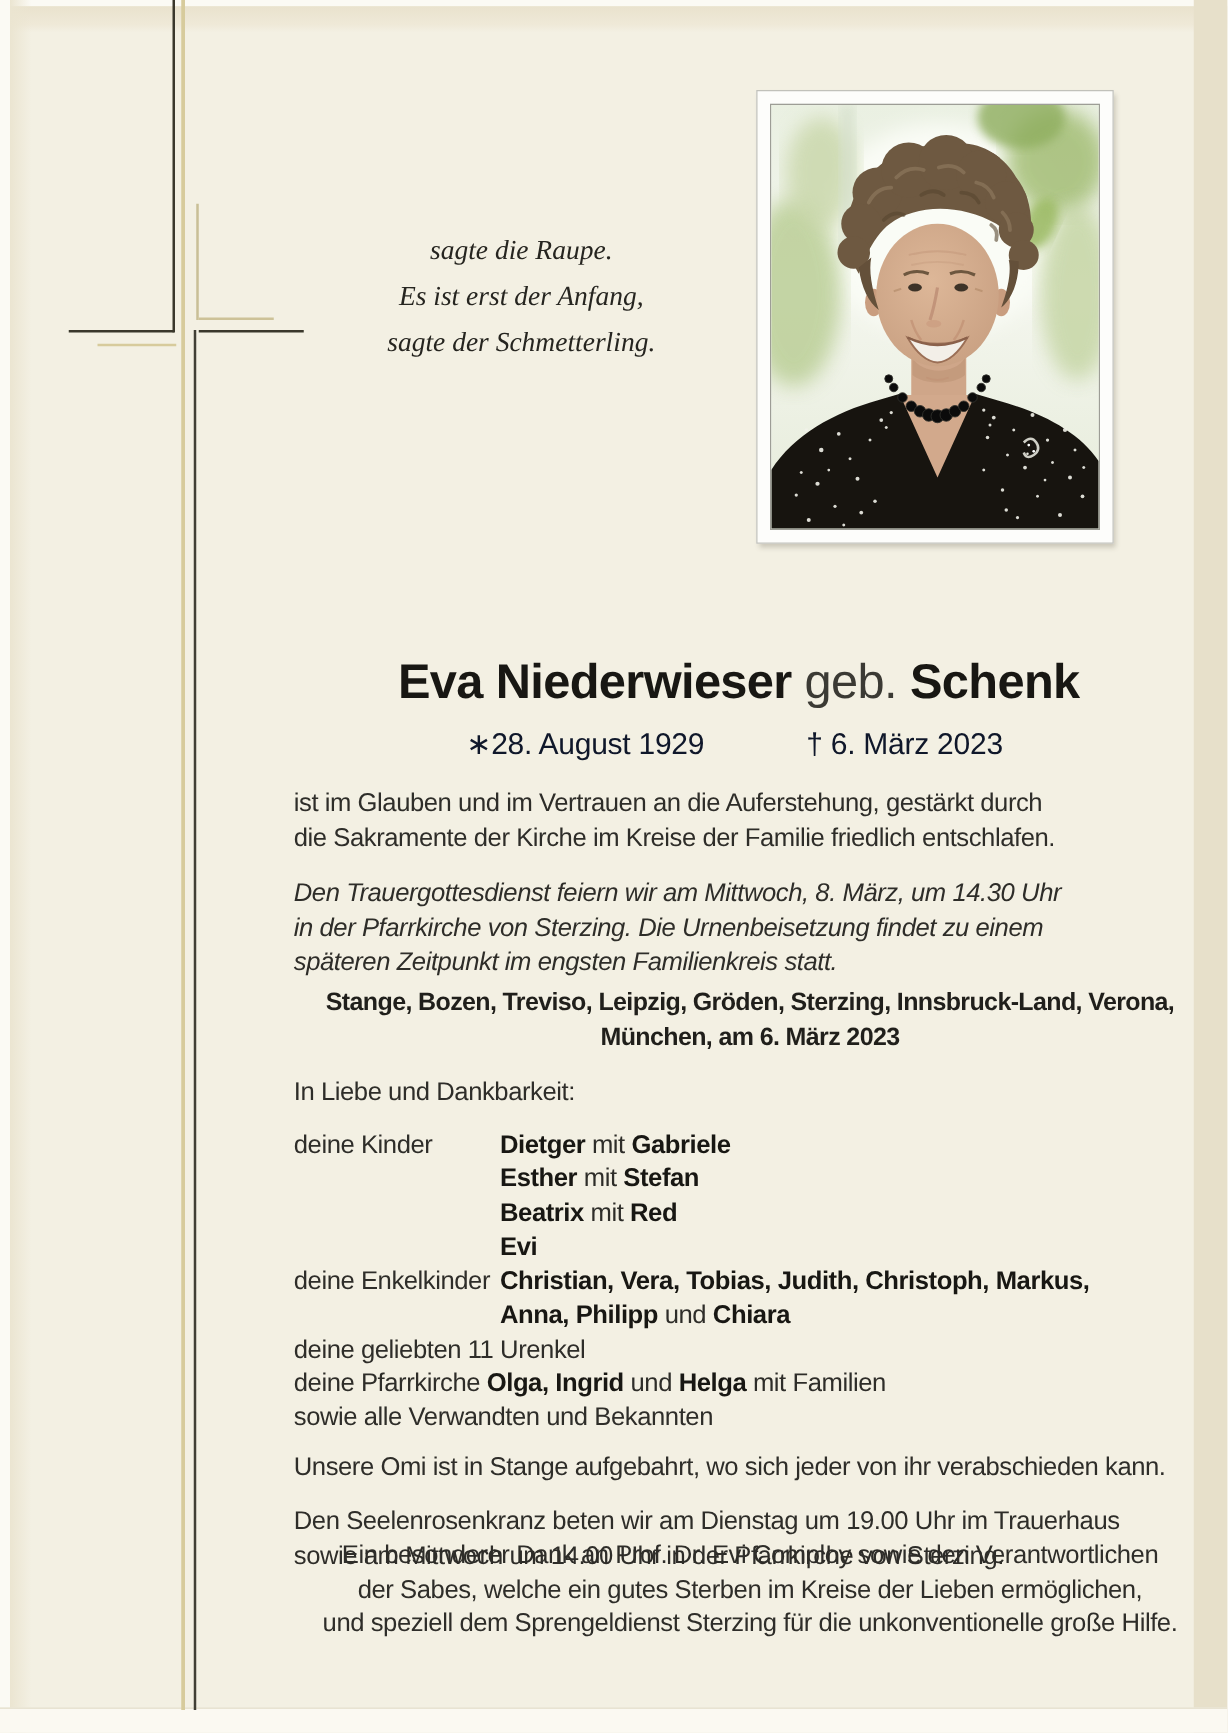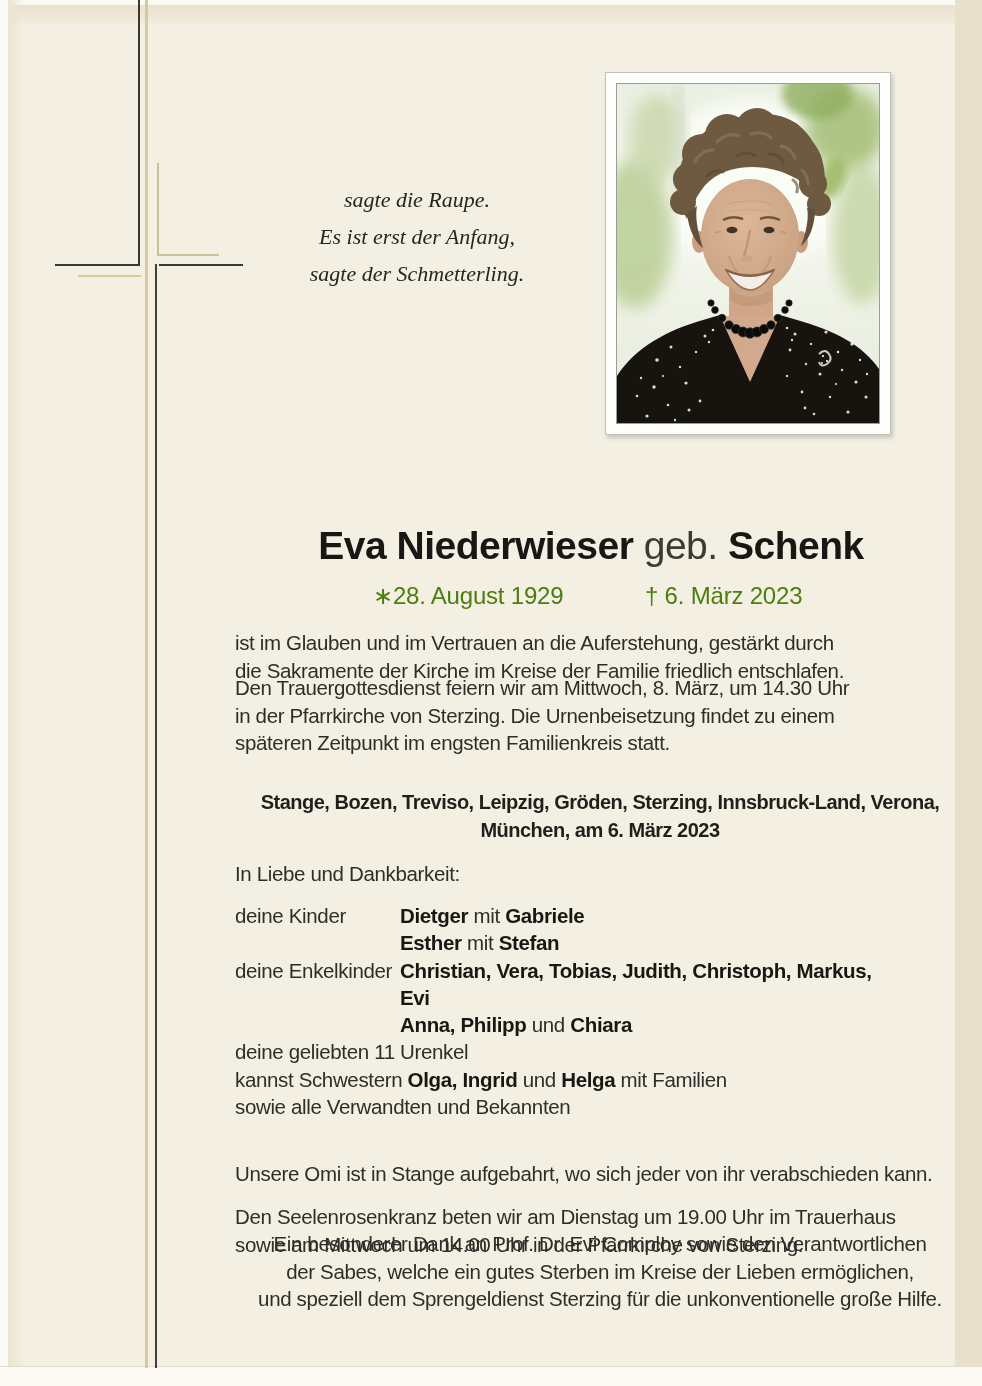--- a/index.html
+++ b/index.html
@@ -54,25 +54,25 @@
     white-space:pre;color:#2e2d29;
   }
   .intro{top:451px;}
   .title-line{
     position:absolute;left:235px;top:522px;width:712px;text-align:center;
     font-size:39px;line-height:48px;letter-spacing:-0.5px;color:#3b3a34;white-space:nowrap;
   }
   .title-line .b{font-weight:700;color:#181713;}
   .dates{
     position:absolute;left:235px;top:581px;width:712px;box-sizing:border-box;
-    padding-left:138px;font-size:24px;line-height:30px;letter-spacing:-0.2px;color:#4d7c0f;white-space:nowrap;
+    padding-left:138px;font-size:24px;line-height:30px;letter-spacing:-0.2px;color:#0f172a;white-space:nowrap;
   }
   .dates .birth{display:inline-block;width:272px;}
   .faith{top:629px;}
-  .service{top:674px;}
+  .service{top:701px;font-style:italic;}
   .cities{top:789px;font-size:20px;letter-spacing:-0.5px;font-weight:700;color:#201f1b;text-align:center;}
   .love{top:860px;}
 
   .family{position:absolute;left:235px;top:902px;width:730px;font-size:20.5px;line-height:27.3px;letter-spacing:-0.35px;}
   .family .row{white-space:nowrap;}
   .family .col-label{display:inline-block;width:165px;}
   .family .b, .rich .b{font-weight:700;color:#181713;margin-top:12px;}
 
   .omi{top:1160px;}
   .rosary{top:1203px;}
@@ -267,25 +267,26 @@
   <div class="para service">Den Trauergottesdienst feiern wir am Mittwoch, 8. März, um 14.30 Uhr
 in der Pfarrkirche von Sterzing. Die Urnenbeisetzung findet zu einem
 späteren Zeitpunkt im engsten Familienkreis statt.</div>
   <div class="para cities">Stange, Bozen, Treviso, Leipzig, Gröden, Sterzing, Innsbruck-Land, Verona,
 München, am 6. März 2023</div>
   <div class="para love">In Liebe und Dankbarkeit:</div>
 
   <div class="family">
     <div class="row"><span class="col-label">deine Kinder</span><span class="rich"><span class="b">Dietger</span><span> mit </span><span class="b">Gabriele</span></span></div>
     <div class="row"><span class="col-label"></span><span class="rich"><span class="b">Esther</span><span> mit </span><span class="b">Stefan</span></span></div>
+    <div class="row"><span class="col-label"></span><span class="rich"><span class="b">Beatrix</span><span> mit </span><span class="b">Red</span></span></div>
+    <div class="row"><span class="col-label"></span><span class="rich"><span class="b">Evi</span></span></div>
     <div class="row"><span class="col-label">deine Enkelkinder</span><span class="rich"><span class="b">Christian, Vera, Tobias, Judith, Christoph, Markus,</span></span></div>
-    <div class="row"><span class="col-label"></span><span class="rich"><span class="b">Evi</span></span></div>
     <div class="row"><span class="col-label"></span><span class="rich"><span class="b">Anna, Philipp</span><span> und </span><span class="b">Chiara</span></span></div>
     <div class="row">deine geliebten 11 Urenkel</div>
-    <div class="row rich"><span>kannst Schwestern </span><span class="b">Olga, Ingrid</span><span> und </span><span class="b">Helga</span><span> mit Familien</span></div>
+    <div class="row rich"><span>deine Pfarrkirche </span><span class="b">Olga, Ingrid</span><span> und </span><span class="b">Helga</span><span> mit Familien</span></div>
     <div class="row">sowie alle Verwandten und Bekannten</div>
   </div>
 
   <div class="para omi">Unsere Omi ist in Stange aufgebahrt, wo sich jeder von ihr verabschieden kann.</div>
   <div class="para rosary">Den Seelenrosenkranz beten wir am Dienstag um 19.00 Uhr im Trauerhaus
 sowie am Mittwoch um 14.00 Uhr in der Pfarrkirche von Sterzing.</div>
   <div class="para thanks">Ein besonderer Dank an Prof. Dr. Evi Comploy sowie den Verantwortlichen
 der Sabes, welche ein gutes Sterben im Kreise der Lieben ermöglichen,
 und speziell dem Sprengeldienst Sterzing für die unkonventionelle große Hilfe.</div>
 

